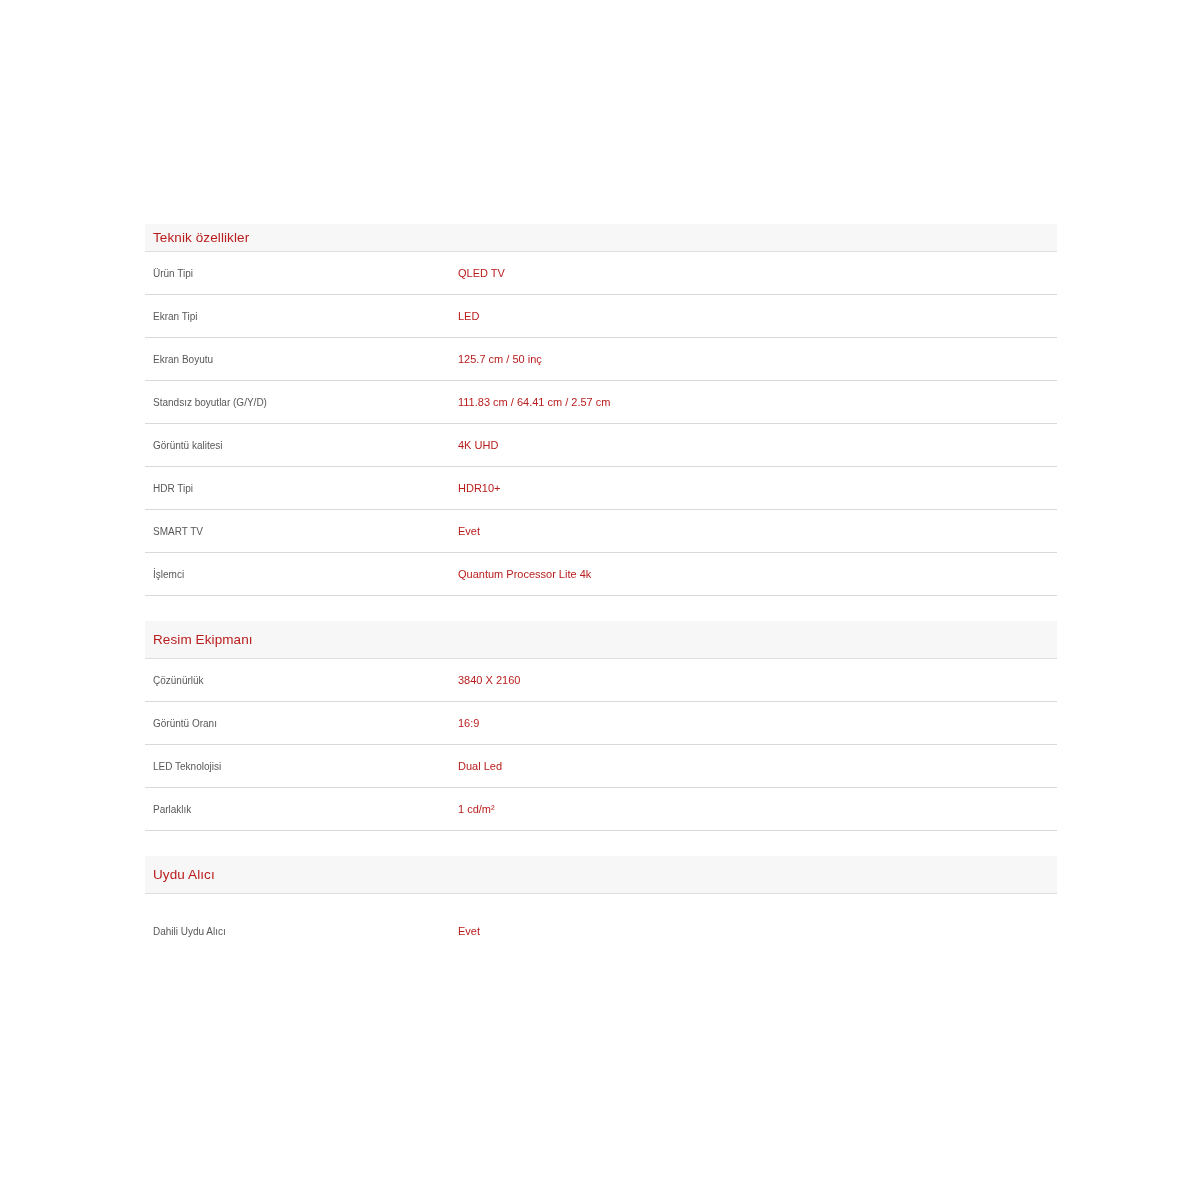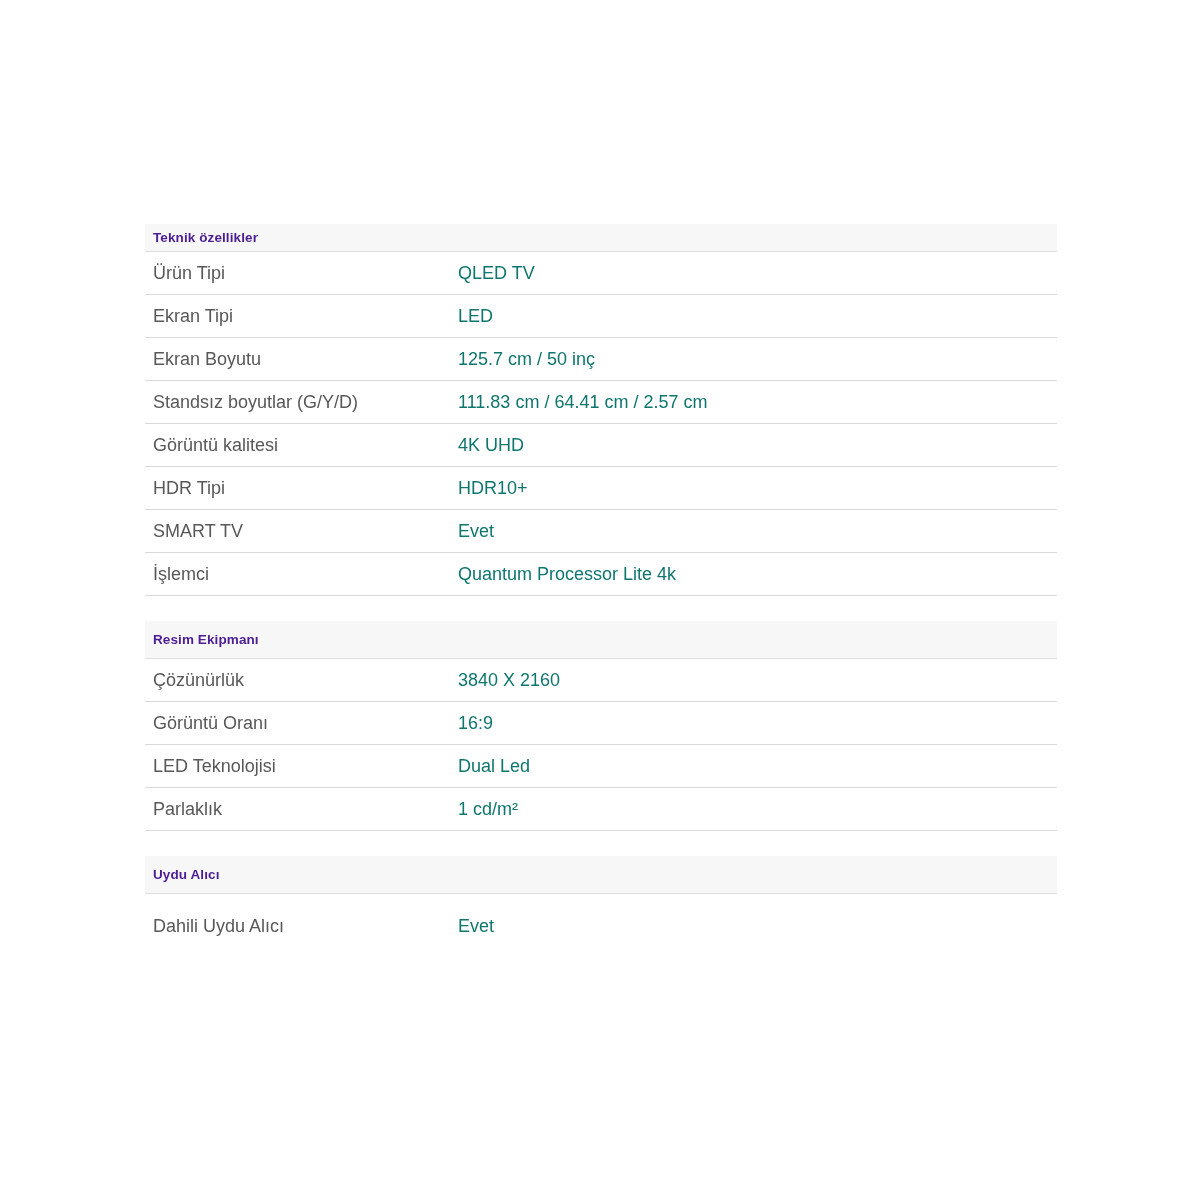--- a/index.html
+++ b/index.html
@@ -27,43 +27,43 @@
     border-bottom: 1px solid #dedede;
     height: 38px;
     display: flex;
     align-items: center;
     padding-left: 8px;
     box-sizing: border-box;
   }
   .section:first-child .section-header { height: 28px; }
   .section-title {
     font-size: 13.5px;
-    font-weight: bold;
-    color: #4c1d95;
+    font-weight: normal;
+    color: #b91c1c;
     letter-spacing: 0.1px;
   }
   .spec-row {
     display: flex;
     align-items: center;
     height: 43px;
     border-bottom: 1px solid #d9d9d9;
     box-sizing: border-box;
   }
   .section:last-child .spec-row:last-child { border-bottom: none; align-items: flex-end; }
   .spec-label {
     width: 313px;
     padding-left: 8px;
     box-sizing: border-box;
     flex: 0 0 auto;
-    font-size: 18px;
+    font-size: 10px;
     color: #58585a;
   }
   .spec-value {
-    font-size: 18px;
-    color: #0f766e;
+    font-size: 11px;
+    color: #b91c1c;
   }
 </style>
 </head>
 <body>
 
 <div class="spec-table">
     <div class="section">
       <div class="section-header">
         <span class="section-title">Teknik özellikler</span>
       </div>

